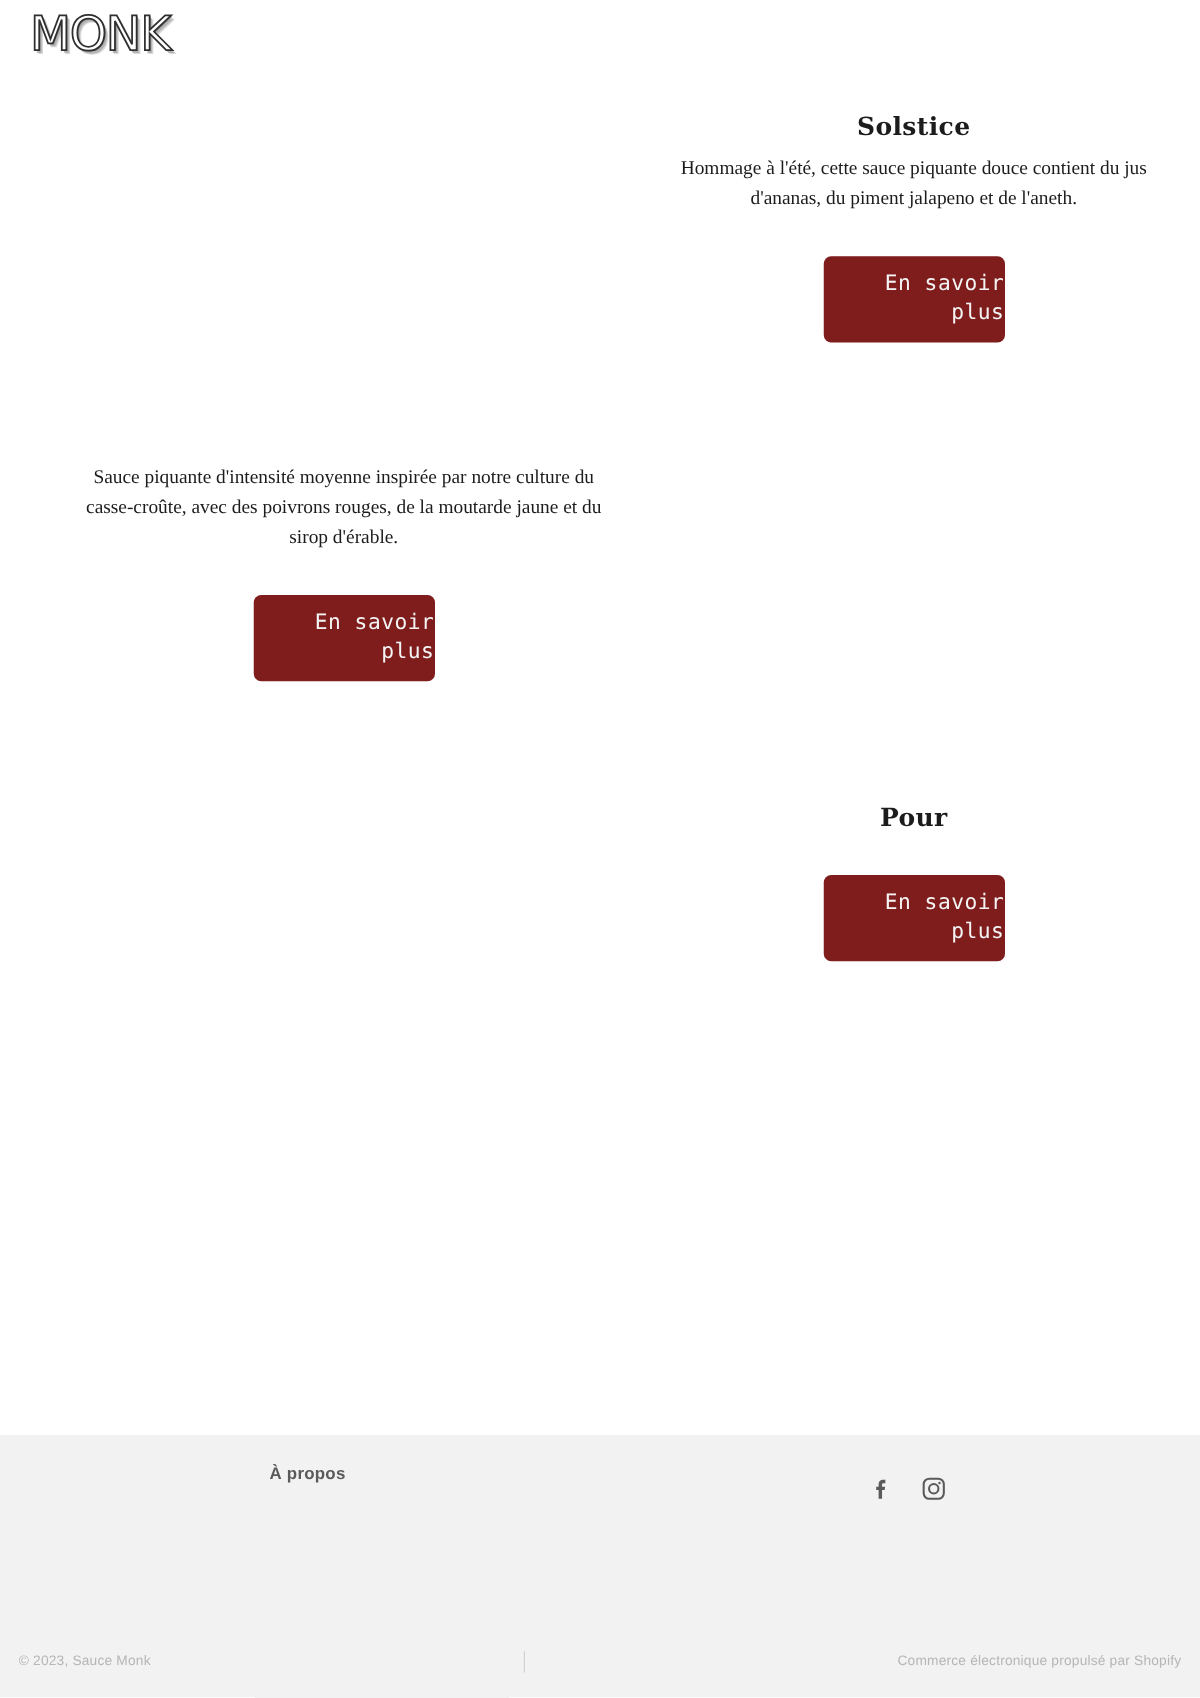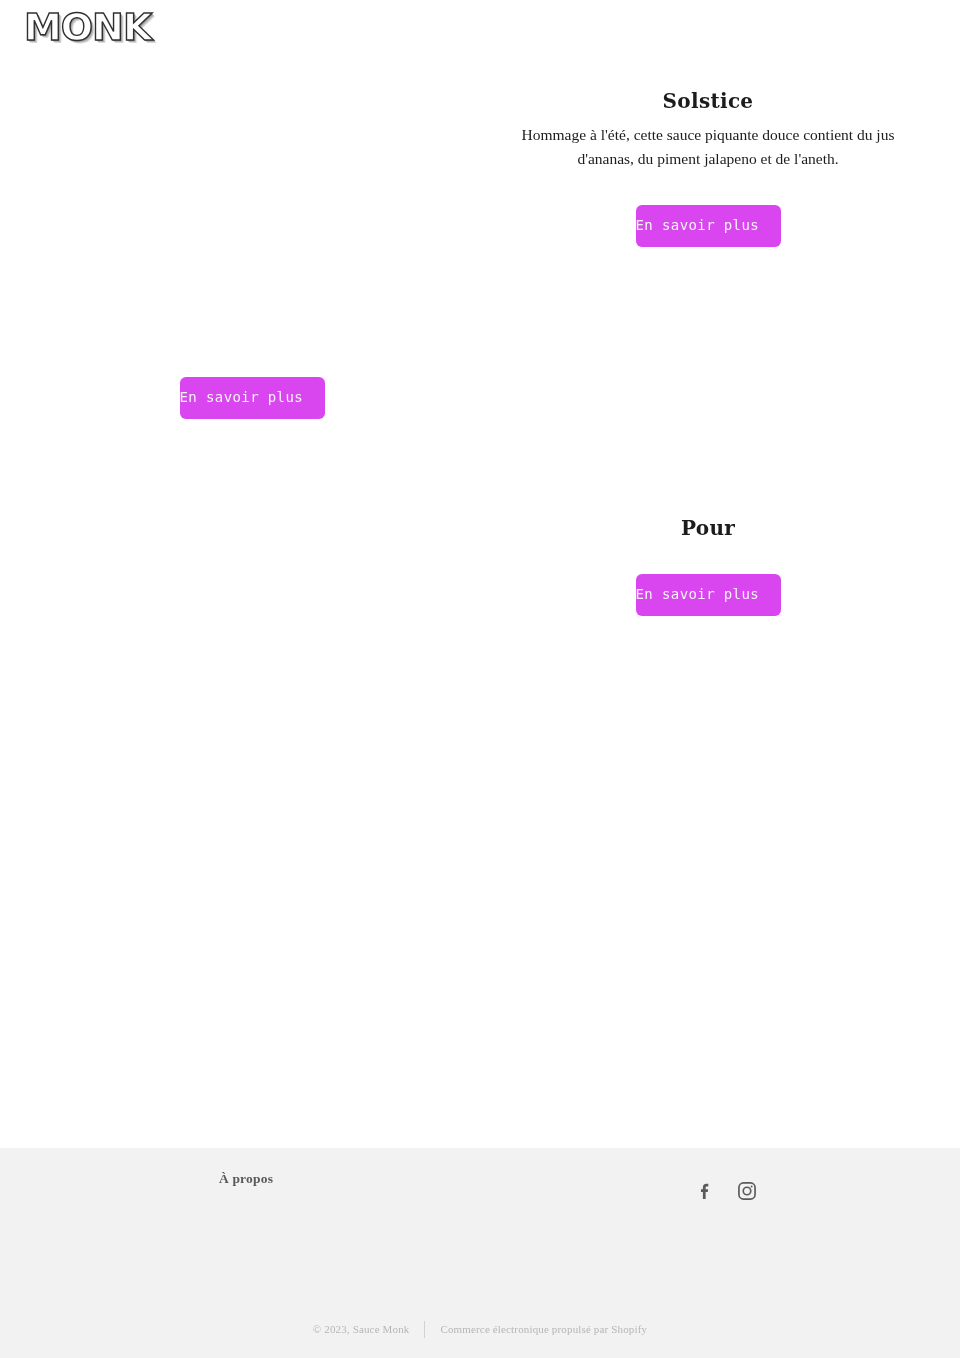--- a/index.html
+++ b/index.html
@@ -17,37 +17,38 @@
 
   
   .site-header {
     height: 62px;
     padding: 8px 0 0 24px;
   }
   .logo {
     display: inline-block;
     font-family: "DejaVu Sans", "Liberation Sans", sans-serif;
     font-size: 38px;
-    font-weight: 700;
+    font-weight: 400;
     letter-spacing: -1px;
     line-height: 1;
     color: #ffffff;
     -webkit-text-stroke: 1.4px #2f2f2f;
     text-shadow:
        1px 1px 0 #8a8a8a,
        2px 2px 0 #b4b4b4,
        3px 3px 0 #d8d8d8;
     cursor: pointer;
     user-select: none;
   }
 
   
   .product-section {
     width: 960px;
     position: relative;
+    padding-left: 23px;
   }
   .product-block {
     width: 420px;
     text-align: center;
   }
   .product-block.right { margin-left: 498px; }
   .product-block.left  { margin-left: 42px; }
 
   .product-title {
     font-family: "DejaVu Serif", "Liberation Serif", serif;
@@ -62,47 +63,47 @@
     font-size: 15.5px;
     line-height: 1.55;
     margin: 0;
     color: #1c1c1c;
   }
   .btn-wrap { margin-top: 34px; }
   .btn {
     display: inline-block;
     width: 145px;
     padding: 11px 0 12px 0;
-    background: #d946ef;
+    background: #7f1d1d;
     color: #f4f4f4;
     border: none;
     border-radius: 6px;
     font-family: "DejaVu Sans Mono", "Liberation Mono", monospace;
-    font-size: 14px;
+    font-size: 17px;
     line-height: 1.35;
     letter-spacing: 0.4px;
-    text-align: left;
+    text-align: right;
     cursor: pointer;
     white-space: pre-line;
   }
 
   
   #section-1 { padding-top: 27px; }
   #section-2 { padding-top: 96px; }
   #section-3 { padding-top: 97px; }
 
   
   .site-footer {
     position: absolute;
     left: 0;
     top: 1148px;
     width: 960px;
     height: 210px;
     background: #f2f2f2;
-    font-family: Liberation Serif, serif;
+    font-family: Liberation Sans, sans-serif;
   }
   .footer-cols {
     display: flex;
     padding-top: 23px;
   }
   .footer-col { text-align: center; }
   .footer-col.about { width: 492px; }
   .footer-col.social { width: 468px; }
 
   .footer-heading {
@@ -139,21 +140,21 @@
   }
 
   .copyright-bar {
     position: absolute;
     left: 0;
     bottom: 0;
     width: 960px;
     height: 58px;
     display: flex;
     align-items: center;
-    justify-content: center;
+    justify-content: space-between;
     gap: 0;
     font-size: 11px;
     color: #b6b6b6;
     letter-spacing: 0.15px;
   }
   .copy-item { padding: 0 15px; white-space: nowrap; }
   .copy-divider {
     width: 1px;
     height: 17px;
     background: #d2d2d2;
@@ -174,20 +175,21 @@
       <h2 class="product-title">Solstice</h2>
       <p class="product-desc">Hommage à l'été, cette sauce piquante douce contient du jus d'ananas, du piment jalapeno et de l'aneth.</p>
       <div class="btn-wrap">
         <button class="btn">En savoir plus</button>
       </div>
     </div>
   </section>
 
   <section class="product-section" id="section-2">
     <div class="product-block left">
+      <p class="product-desc">Sauce piquante d'intensité moyenne inspirée par notre culture du casse-croûte, avec des poivrons rouges, de la moutarde jaune et du sirop d'érable.</p>
       <div class="btn-wrap">
         <button class="btn">En savoir plus</button>
       </div>
     </div>
   </section>
 
   <section class="product-section" id="section-3">
     <div class="product-block right">
       <h2 class="product-title">Pour</h2>
       <div class="btn-wrap">

